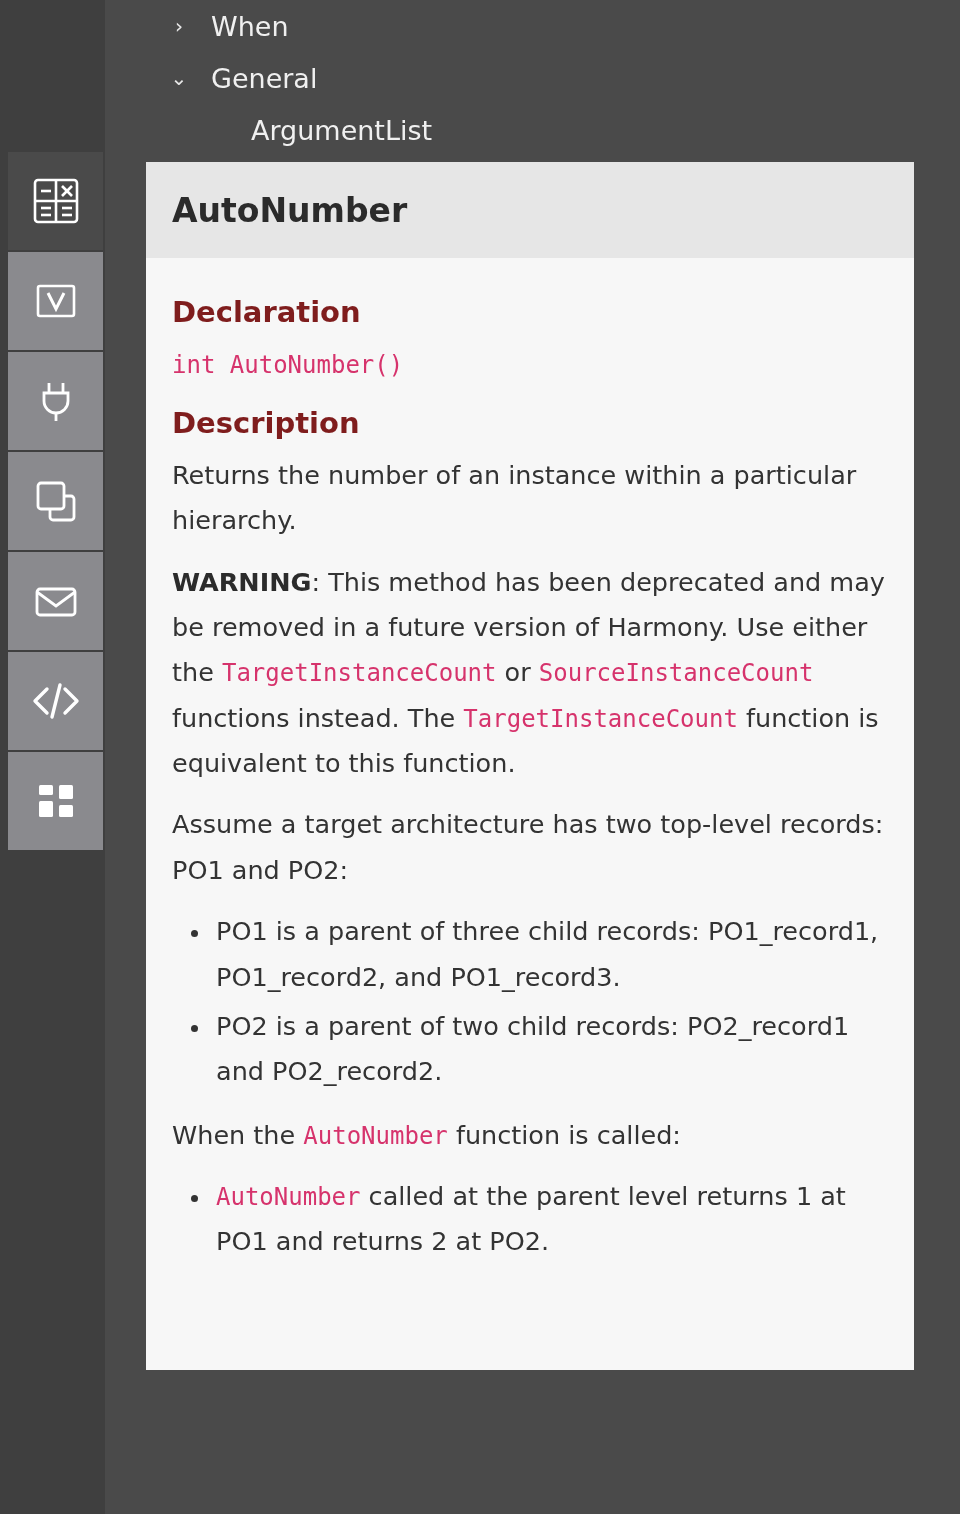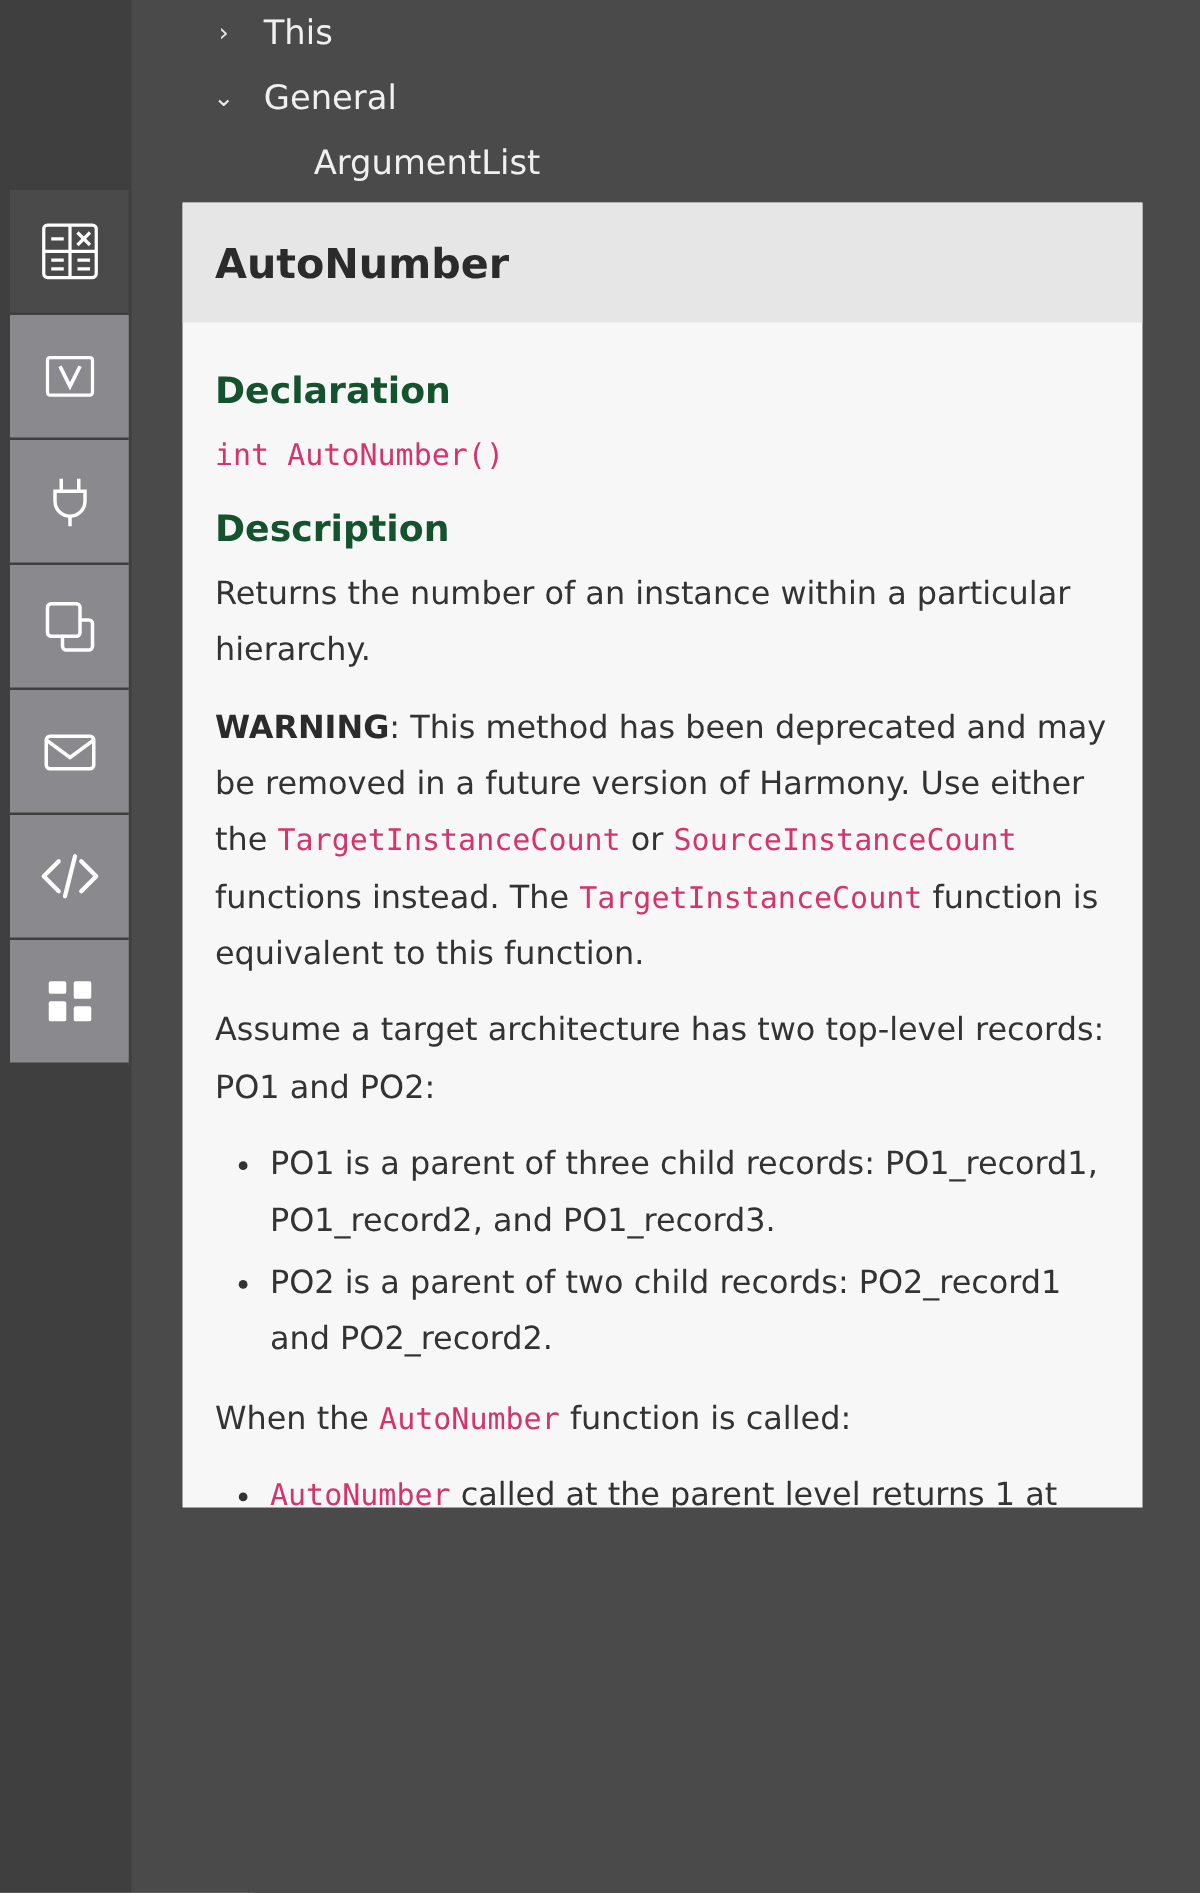--- a/index.html
+++ b/index.html
@@ -79,21 +79,21 @@
   .tree-row.child .tree-label {
     margin-left: 88px;
   }
 
   
   #doc-card {
     position: absolute;
     left: 146px;
     top: 162px;
     width: 768px;
-    height: 1044px;
+    height: 1208px;
     background: #f7f7f7;
     overflow: hidden;
   }
   #doc-header {
     background: #e6e6e6;
     height: 96px;
     display: flex;
     align-items: center;
     padding-left: 26px;
     box-sizing: border-box;
@@ -106,21 +106,21 @@
   }
   #doc-body {
     padding: 18px 26px 26px 26px;
     color: #333333;
     font-size: 25.5px;
     line-height: 1.78;
   }
   #doc-body h3 {
     font-size: 29px;
     font-weight: bold;
-    color: #14532d;
+    color: #7f1d1d;
     margin: 18px 0 6px 0;
     line-height: 1.3;
   }
   #doc-body h3.tight { margin-top: 22px; }
   #doc-body p {
     margin: 10px 0 16px 0;
   }
   .code {
     font-family: "DejaVu Sans Mono", monospace;
     color: #d6336c;
@@ -142,21 +142,21 @@
   }
   ul.doc-list li::marker { font-size: 24px; }
 </style>
 </head>
 <body>
 
 <div id="nav-panel">
 
   <div class="tree-row">
     <span class="twisty">›</span>
-    <span class="tree-label">This</span>
+    <span class="tree-label">When</span>
   </div>
 
   <div class="tree-row">
     <span class="twisty">⌄</span>
     <span class="tree-label">General</span>
   </div>
 
   <div class="tree-row child">
     <span class="tree-label">ArgumentList</span>
   </div>

